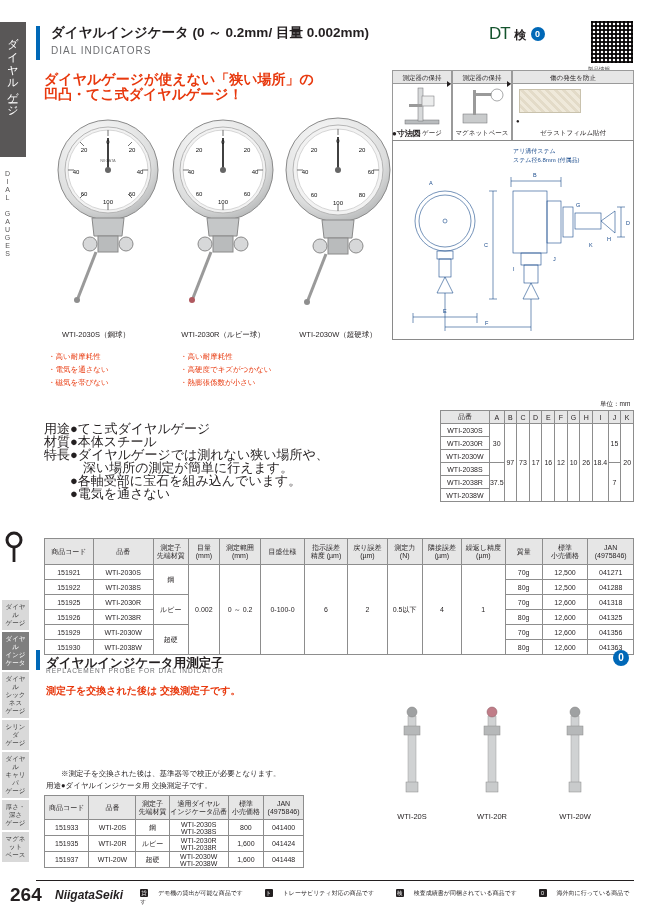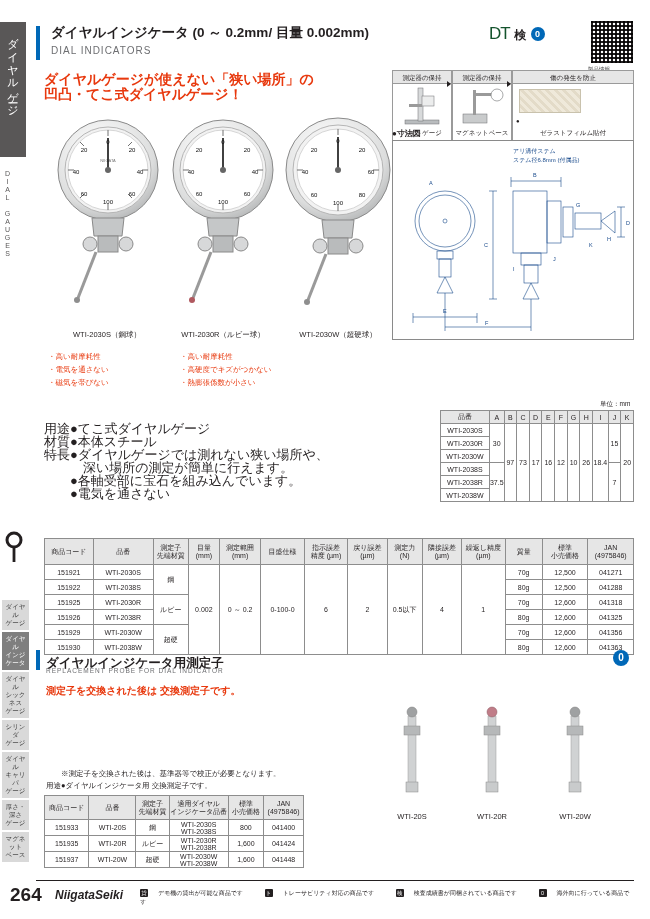--- a/index.html
+++ b/index.html
@@ -338,21 +338,21 @@
     <circle cx="60" cy="58" r="3" fill="#666"></circle>
 
     <path d="M44 106 L76 106 L74 124 L46 124 Z" fill="#c5c7c8" stroke="#8a8a8a"></path>
     <rect x="50" y="124" width="20" height="16" fill="#b9bbbc" stroke="#8a8a8a"></rect>
     <circle cx="42" cy="132" r="7" fill="#d7d8d9" stroke="#8a8a8a"></circle>
     <circle cx="78" cy="132" r="7" fill="#d7d8d9" stroke="#8a8a8a"></circle>
     <path d="M48 140 L30 186" stroke="#9a9a9a" stroke-width="3" fill="none"></path>
     <circle cx="29" cy="188" r="3" fill="#8e8e8e"></circle>
   </svg>
 </div>
-<div class="pcap" style="left:47px;top:330px;">WTI-2030S（鋼球）</div>
+<div class="pcap" style="left:36px;top:330px;">WTI-2030S（鋼球）</div>
 
 <div class="photo" style="left:163px;top:112px;">
   <svg width="120" height="210" viewBox="0 0 120 210">
     <circle cx="60" cy="58" r="50" fill="url(#gbody)" stroke="#8a8a8a"></circle>
     <circle cx="60" cy="58" r="43" fill="#f2f2f2" stroke="#b5b5b5"></circle>
     <circle cx="60" cy="58" r="40" fill="#fff" stroke="#d6d6d6"></circle>
     <g stroke="#333" stroke-width="0.7">
       <line x1="60" y1="18" x2="60" y2="24"></line>
         <line x1="60" y1="92" x2="60" y2="98"></line>
       <line x1="20" y1="58" x2="26" y2="58"></line>

